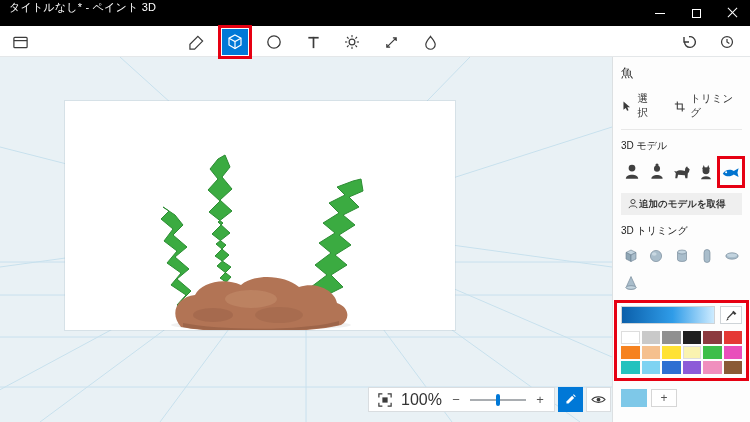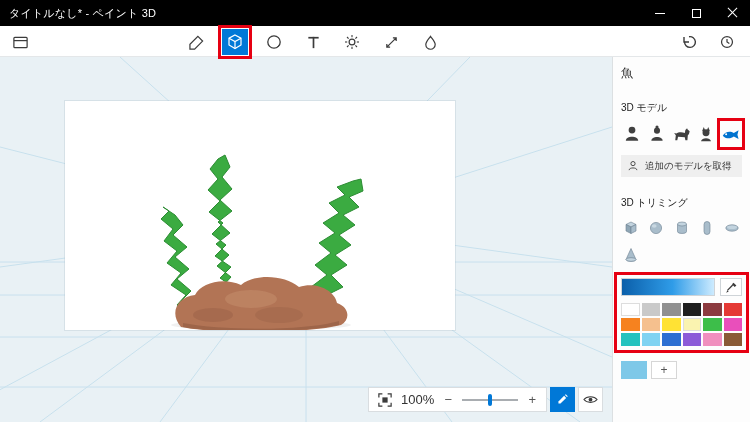--- a/index.html
+++ b/index.html
@@ -7,21 +7,21 @@
   body {
     font-family: "Liberation Sans", "DejaVu Sans", sans-serif;
     overflow: hidden; background: #E9F1F5; position: relative;
     -webkit-font-smoothing: antialiased;
   }
   .app { position: relative; width: 750px; height: 422px; }
 
   
   .titlebar {
     position: absolute; top: 0; left: 0; right: 0; height: 26px;
-    background: #000; display: flex; align-items: center; color: #fff;
+    background: #000; display: flex; color: #fff;
   }
   .titlebar .title { font-size: 11px; padding-left: 9px; letter-spacing: .2px; }
   .win-controls { margin-left: auto; display: flex; height: 100%; }
   .win-btn { width: 36px; height: 100%; display: flex; align-items: center; justify-content: center; cursor: default; }
   .min-glyph { width: 10px; height: 1px; background: #fff; }
   .max-glyph { width: 9px; height: 9px; border: 1px solid #fff; }
   .close-glyph { width: 10px; height: 10px; position: relative; }
   .close-glyph::before, .close-glyph::after {
     content: ""; position: absolute; left: -1px; top: 4px; width: 13px; height: 1px; background: #fff;
   }
@@ -63,46 +63,46 @@
     background: #fff; box-shadow: 0 0 0 1px rgba(160,180,190,.25);
   }
   .paper svg { display: block; width: 100%; height: 100%; }
 
   
   .zoombar { position: absolute; left: 368px; bottom: 10px; display: flex; align-items: stretch; gap: 3px; z-index: 20; }
   .zoom-main {
     display: flex; align-items: center; gap: 9px; background: #fff;
     border: 1px solid #D9DDE0; height: 25px; padding: 0 9px;
   }
-  .zoom-label { font-size: 13px; color: #333; }
+  .zoom-label { font-size: 16px; color: #333; }
   .zoom-step { font-size: 13px; color: #555; width: 10px; text-align: center; line-height: 1; }
   .zoom-slider { position: relative; width: 56px; height: 14px; }
   .zoom-track { position: absolute; left: 0; right: 0; top: 6px; height: 2px; background: #A9ADB1; }
   .zoom-thumb { position: absolute; left: 26px; top: 1px; width: 4px; height: 12px; border-radius: 2px; background: #0078D7; }
   .mode-btn {
     width: 25px; height: 25px; display: flex; align-items: center; justify-content: center;
     background: #fff; border: 1px solid #D9DDE0;
   }
   .mode-btn.active { background: #0078D7; border-color: #0078D7; }
 
   
   .panel {
     position: absolute; top: 57px; left: 612px; width: 138px; height: 365px;
     background: #FDFDFD; border-left: 1px solid #DCE0E2; padding: 6px 8px 0;
     color: #333;
   }
   .panel-title { font-size: 12px; color: #1F1F1F; margin: 2px 0 10px; }
   .action-row { display: flex; gap: 16px; padding-bottom: 9px; border-bottom: 1px solid #E8E8E8; }
   .action-item { display: flex; align-items: center; gap: 5px; font-size: 10.5px; color: #333; }
-  .section-label { font-size: 10px; color: #222; margin: 19px 0 7px; }
+  .section-label { font-size: 10px; color: #222; margin: 9px 0 7px; }
   .model-row { display: flex; justify-content: space-between; height: 24px; }
   .model-cell { width: 22px; height: 24px; display: flex; align-items: center; justify-content: center; position: relative; }
   .get-models-btn {
     margin: 9px 0; height: 22px; background: #EFEFEF; display: flex; align-items: center;
-    gap: 6px; padding: 0 6px; font-size: 9.5px; color: #333; white-space: nowrap; overflow: hidden;
+    padding: 0 6px; font-size: 9.5px; color: #333; white-space: nowrap; overflow: hidden; font-weight: bold;
   }
   .shape-row { display: flex; justify-content: space-between; height: 22px; }
   .shape-row.second { margin-top: 5px; justify-content: flex-start; }
   .shape-cell { width: 20px; height: 22px; display: flex; align-items: center; justify-content: center; }
   .gloss-select {
     margin-top: 7px; height: 22px; background: #F2F2F2; border: 1px solid #E6E6E6;
     display: flex; align-items: center; justify-content: center; font-size: 10.5px; color: #333;
     position: relative;
   }
   .gloss-select .chev { position: absolute; right: 7px; top: 8px; }
@@ -282,20 +282,34 @@
           <path d="M1 8 C4 4 12 4 15 8 C12 12 4 12 1 8 Z" fill="none" stroke="#3B3B3B" stroke-width="1.2"></path>
           <circle cx="8" cy="8" r="2" fill="#3B3B3B"></circle>
         </svg>
       </div>
     </div>
   </div>
 
   <div class="panel">
     <div class="panel-title">魚</div>
 
+    <div class="action-row">
+      <div class="action-item">
+        <svg width="12" height="13" viewBox="0 0 14 14">
+          <polygon points="3,1 3,11 5.8,8.8 7.4,12.3 9.2,11.5 7.6,8 11,8" fill="#3B3B3B"></polygon>
+        </svg>
+        <span>選択</span>
+      </div>
+      <div class="action-item">
+        <svg width="12" height="13" viewBox="0 0 14 14">
+          <path d="M4 1 V10 H13 M1 4 H10 V13" fill="none" stroke="#3B3B3B" stroke-width="1.3"></path>
+        </svg>
+        <span>トリミング</span>
+      </div>
+    </div>
 
     <div class="section-label">3D モデル</div>
 
     <div class="model-row">
       <div class="model-cell">
         <svg width="18" height="18" viewBox="0 0 16 16">
           <circle cx="8" cy="4.5" r="3" fill="#404040"></circle>
           <path d="M2.5 14 C2.5 9.2 13.5 9.2 13.5 14 Z" fill="#404040"></path>
         </svg>
       </div>

